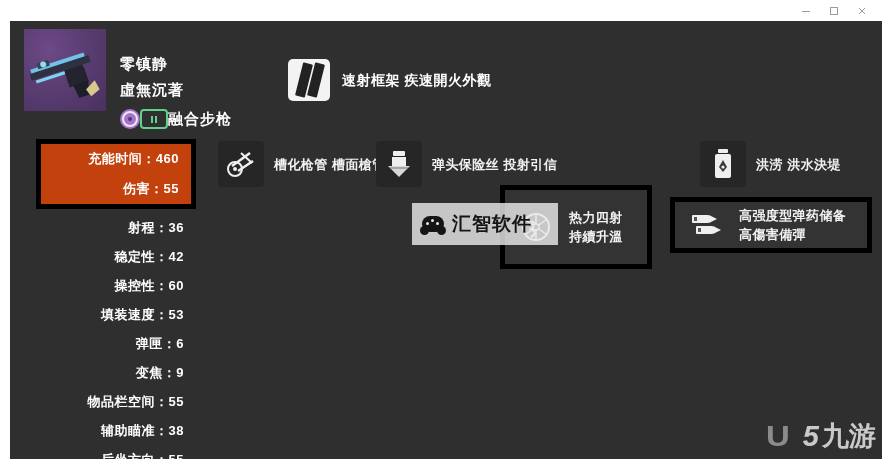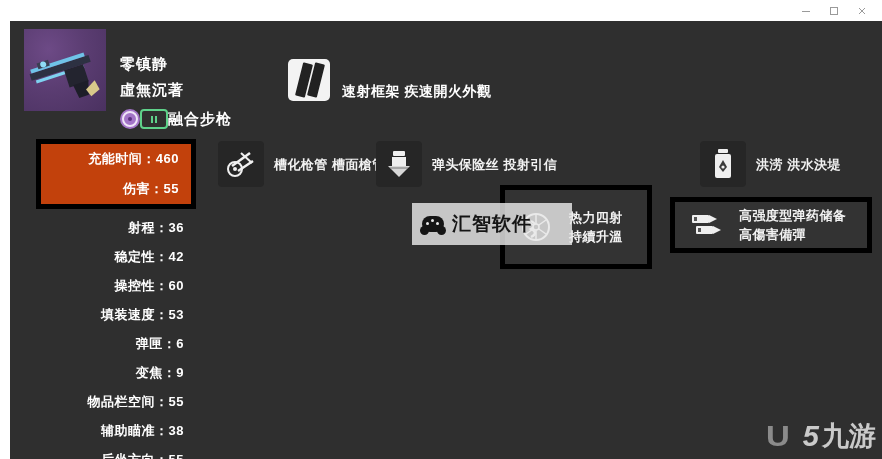--- a/index.html
+++ b/index.html
@@ -130,21 +130,21 @@
     letter-spacing: 1px;
     white-space: nowrap;
   }
 
   
   .archetype {
     position: absolute;
     left: 278px;
     top: 38px;
     display: flex;
-    align-items: flex-end;
+    align-items: center;
     gap: 12px;
   }
   .arch-icon {
     width: 42px; height: 42px;
     background: #f3f3f3;
     border-radius: 5px;
     position: relative;
     overflow: hidden;
     flex: none;
   }
@@ -230,21 +230,21 @@
     gap: 10px;
     padding-left: 8px;
   }
   .perk-box .perk-chip { background: transparent; }
 
   
   .wm-center {
     position: absolute;
     left: 402px;
     top: 182px;
-    width: 160px;
+    width: 146px;
     height: 42px;
     background: rgba(232,232,232,0.82);
     display: flex;
     align-items: center;
     gap: 8px;
     padding-left: 10px;
     box-sizing: border-box;
   }
   .wm-center .gp {
     width: 22px; height: 16px;

